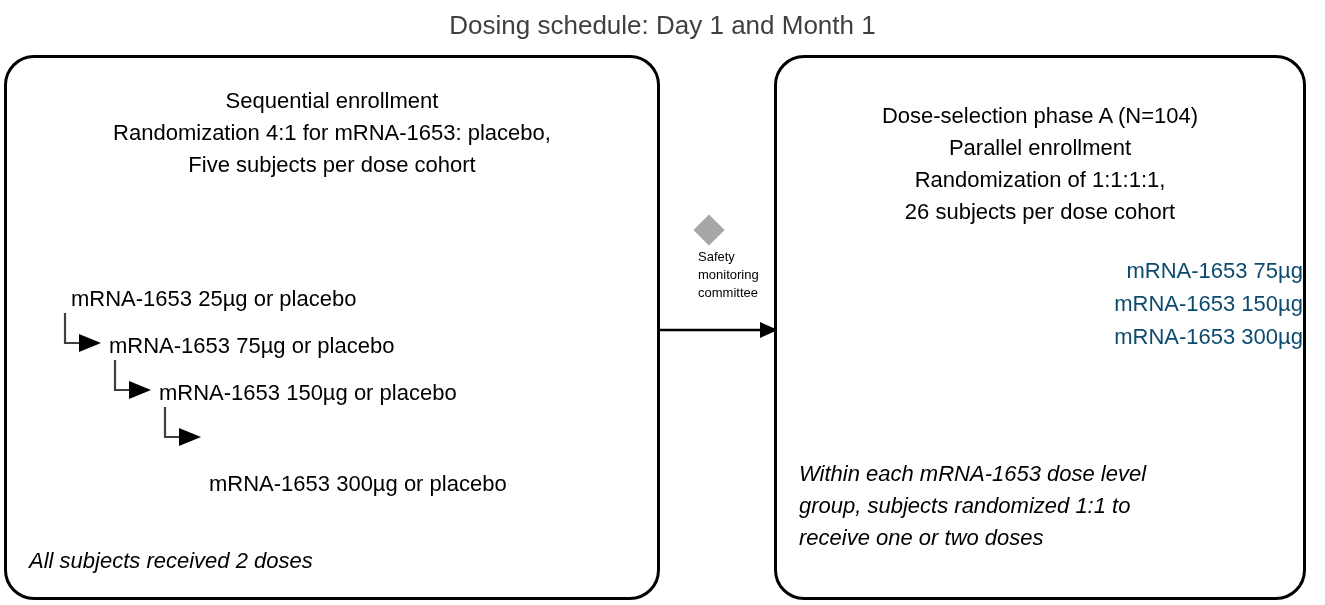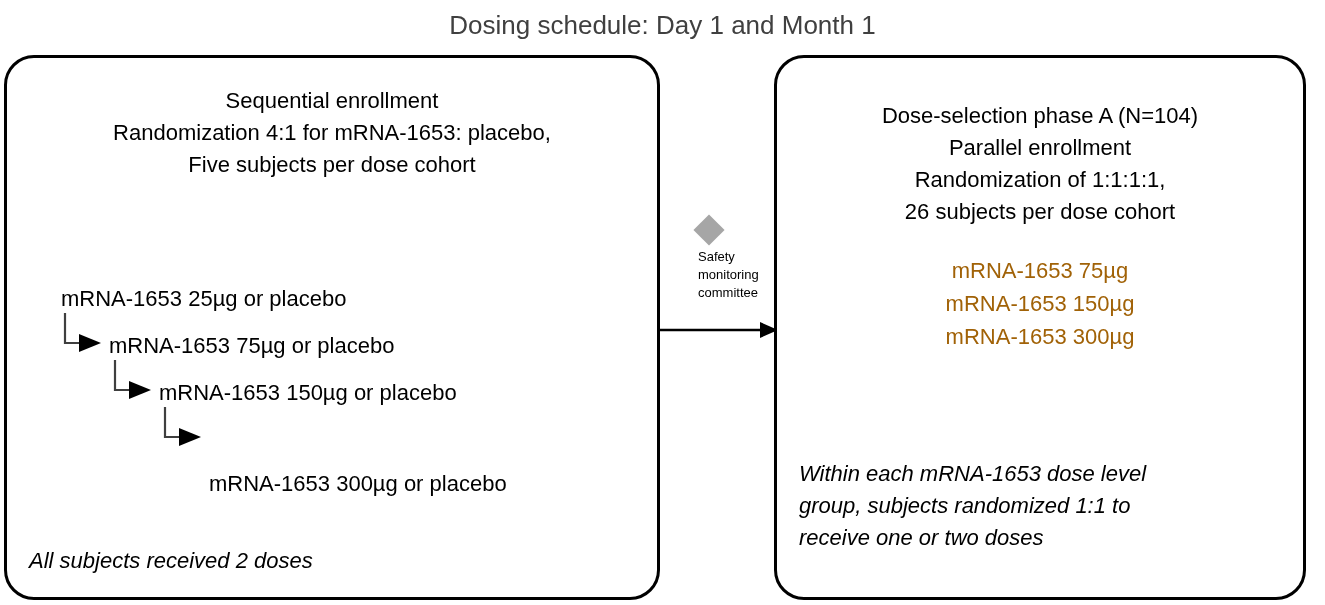--- a/index.html
+++ b/index.html
@@ -93,21 +93,21 @@
     color: #000000;
   }
   .elbow {
     position: absolute;
     top: -18px;
     width: 46px;
     height: 44px;
     overflow: visible;
   }
   
-  .step-0 .ladder-label { left: 10px; }
+  .step-0 .ladder-label { left: 20px; }
   .step-1 .elbow { left: 10px; }  .step-1 .ladder-label { left: 58px; }
   .step-2 .elbow { left: 60px; }  .step-2 .ladder-label { left: 108px; }
   .step-3 .elbow { left: 110px; } .step-3 .ladder-label { left: 158px; margin-top: 44px; }
 
   
   .note-italic {
     position: absolute;
     font-style: italic;
     font-size: 22px;
     line-height: 32px;
@@ -123,24 +123,24 @@
     top: 400px;
     width: 480px;
   }
 
   
   #dose-list {
     position: absolute;
     left: 0;
     top: 196px;
     width: 526px;
-    text-align: center;
+    text-align: right;
     font-size: 22px;
     line-height: 33px;
-    color: #a16207;
+    color: #0c4a6e;
   }
   #dose-list div { white-space: nowrap; }
 
   
   #connector {
     position: absolute;
     left: 658px;
     top: 215px;
     width: 120px;
     height: 130px;

